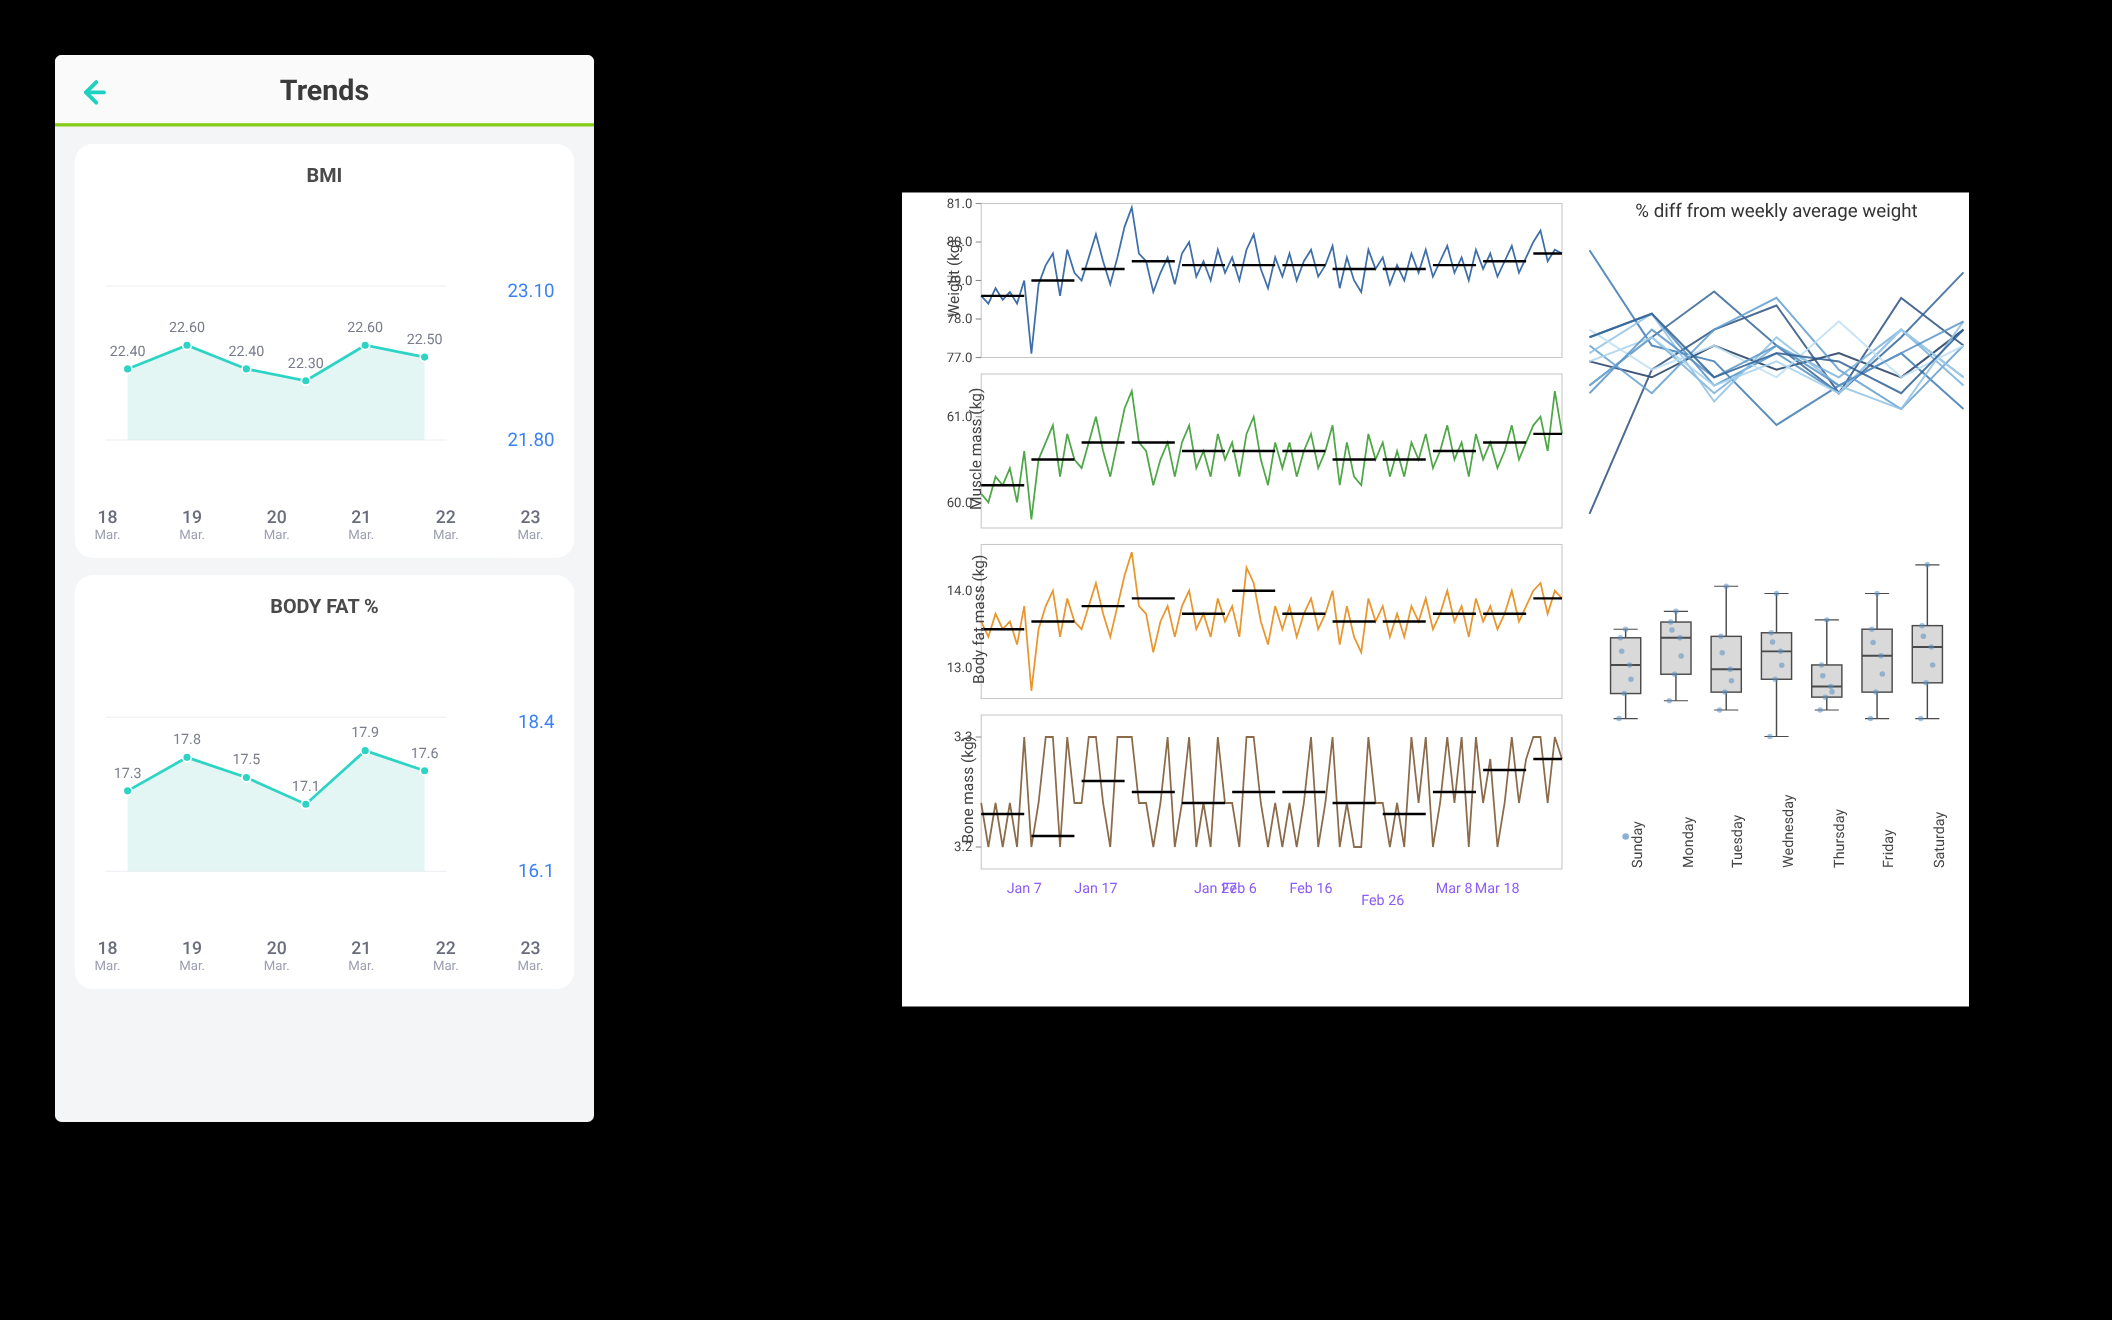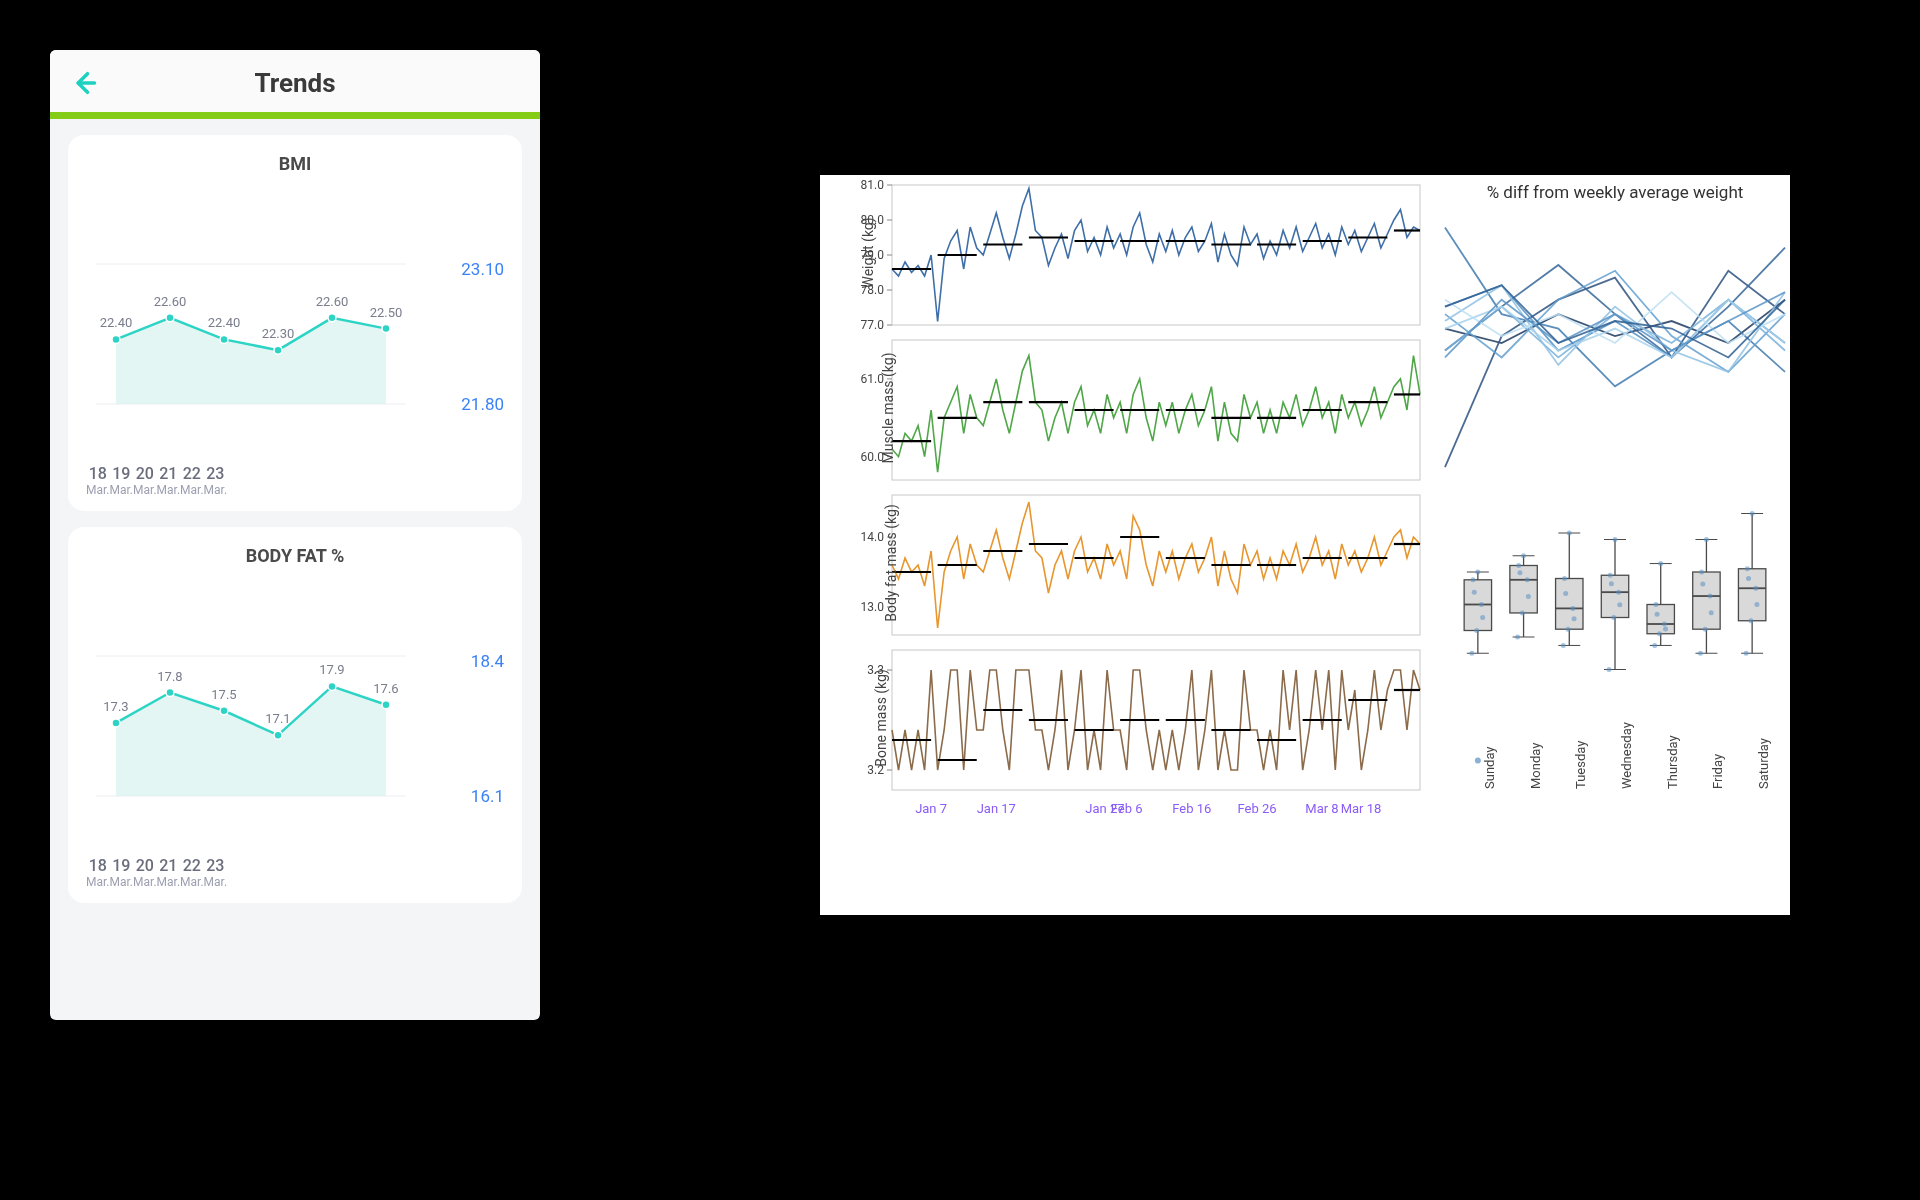--- a/index.html
+++ b/index.html
@@ -15,24 +15,24 @@
   left: 50px;
   top: 50px;
   width: 490px;
   height: 970px;
   background: #f4f5f6;
   border-radius: 6px;
   overflow: hidden;
 }
 .app-header {
   display: flex;
-  align-items: center;
+  align-items: flex-end;
   padding: 18px 20px 14px 20px;
   background: #fafafa;
-  border-bottom: 7px solid #84cc16;
+  border-bottom: 3px solid #84cc16;
 }
 .back-arrow {
   color: #1dd1c1;
   width: 28px;
   height: 28px;
 }
 .header-title {
   flex: 1;
   text-align: center;
   font-size: 26px;
@@ -59,21 +59,21 @@
 }
 .mini-svg { position: absolute; left: 0; top: 0; }
 .y-label {
   position: absolute;
   right: 0;
   font-size: 17px;
   color: #3b82f6;
 }
 .x-ticks {
   display: flex;
-  justify-content: flex-start;
+  justify-content: space-between;
   margin-top: 10px;
   padding: 0 10px 0 0;
 }
 .x-tick { text-align: center; }
 .x-tick .day { font-size: 16px; color: #6a6d7c; font-weight: 500; }
 .x-tick .mon { font-size: 12px; color: #9c9fb0; }
 
 
 .dashboard {
   position: absolute;
@@ -360,21 +360,21 @@
           <line x1="528.2962962962963" x2="567.4074074074074" y1="59.99999999999993" y2="59.99999999999993" stroke="#000" stroke-width="2.2"></line>
           <line x1="573.9259259259259" x2="600" y1="50.00000000000012" y2="50.00000000000012" stroke="#000" stroke-width="2.2"></line>
         </svg>
     </div>
     <div class="shared-xaxis" id="shared-xaxis">
         <span class="tick" style="left: 39.1111px;">Jan 7</span>
         <span class="tick" style="left: 104.296px;">Jan 17</span>
         <span class="tick" style="left: 186px; margin-left: 27px;">Jan 27</span>
         <span class="tick" style="left: 234.667px;">Feb 6</span>
         <span class="tick" style="left: 299.852px;">Feb 16</span>
-        <span class="tick" style="left: 365.037px;">Feb 26</span>
+        <span class="tick" style="left: 365.037px; margin-top: 11px;">Feb 26</span>
         <span class="tick" style="left: 430px;">Mar 8</span>
         <span class="tick" style="left: 469px;">Mar 18</span>
       </div>
   </div>
   <div class="right-col">
     <div class="rc-title">% diff from weekly average weight</div>
     <svg id="spaghetti" width="350" height="280">
         <path d="M5,125.55555555555554 L61.666666666666664,140 L118.33333333333333,111.1111111111111 L175,133.06666666666666 L231.66666666666666,118.04444444444445 L288.3333333333333,140 L345,96.66666666666667" fill="none" stroke="#1f3a5f" stroke-width="1.8" opacity="0.85"></path>
         <path d="M5,264.2222222222222 L61.666666666666664,133.06666666666666 L118.33333333333333,96.66666666666667 L175,74.71111111111112 L231.66666666666666,154.44444444444446 L288.3333333333333,67.77777777777777 L345,111.1111111111111" fill="none" stroke="#2b517f" stroke-width="1.8" opacity="0.85"></path>
         <path d="M5,147.5111111111111 L61.666666666666664,103.6 L118.33333333333333,61.999999999999986 L175,111.1111111111111 L231.66666666666666,154.44444444444446 L288.3333333333333,103.6 L345,44.66666666666666" fill="none" stroke="#356698" stroke-width="1.8" opacity="0.85"></path>

